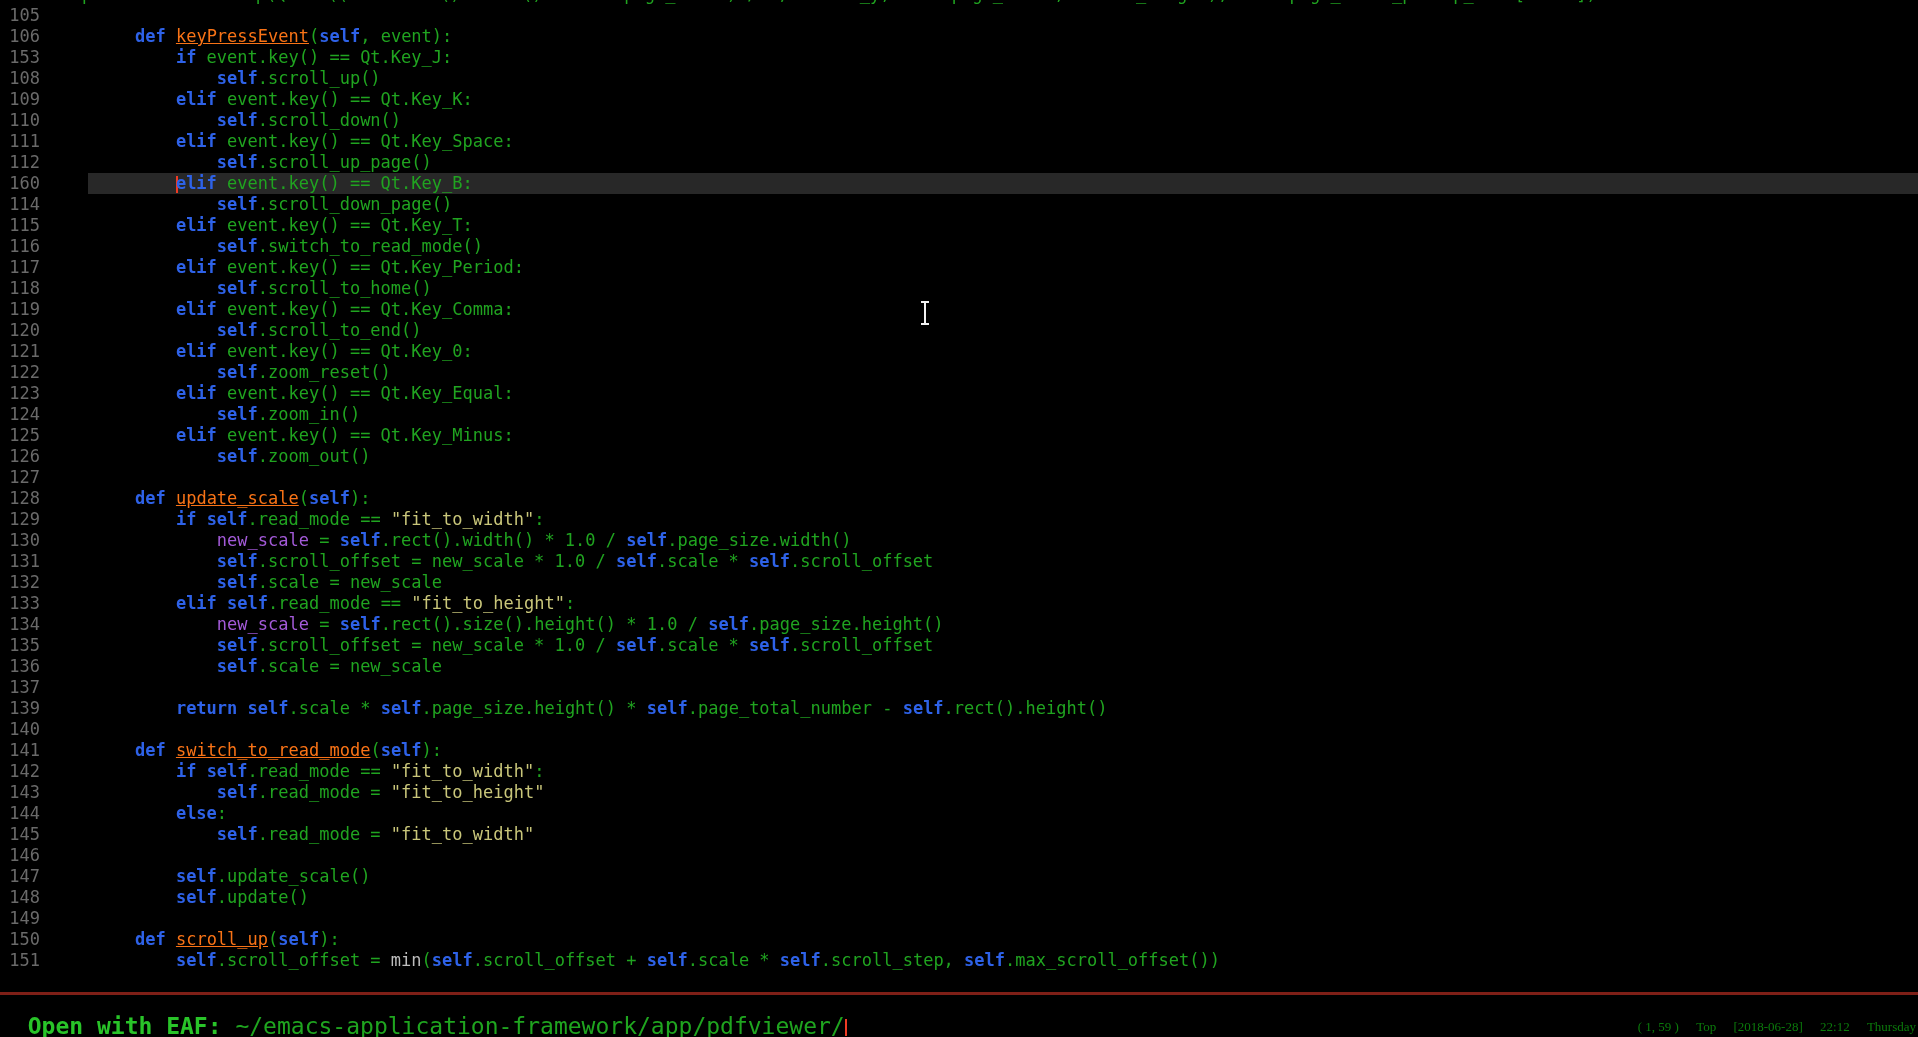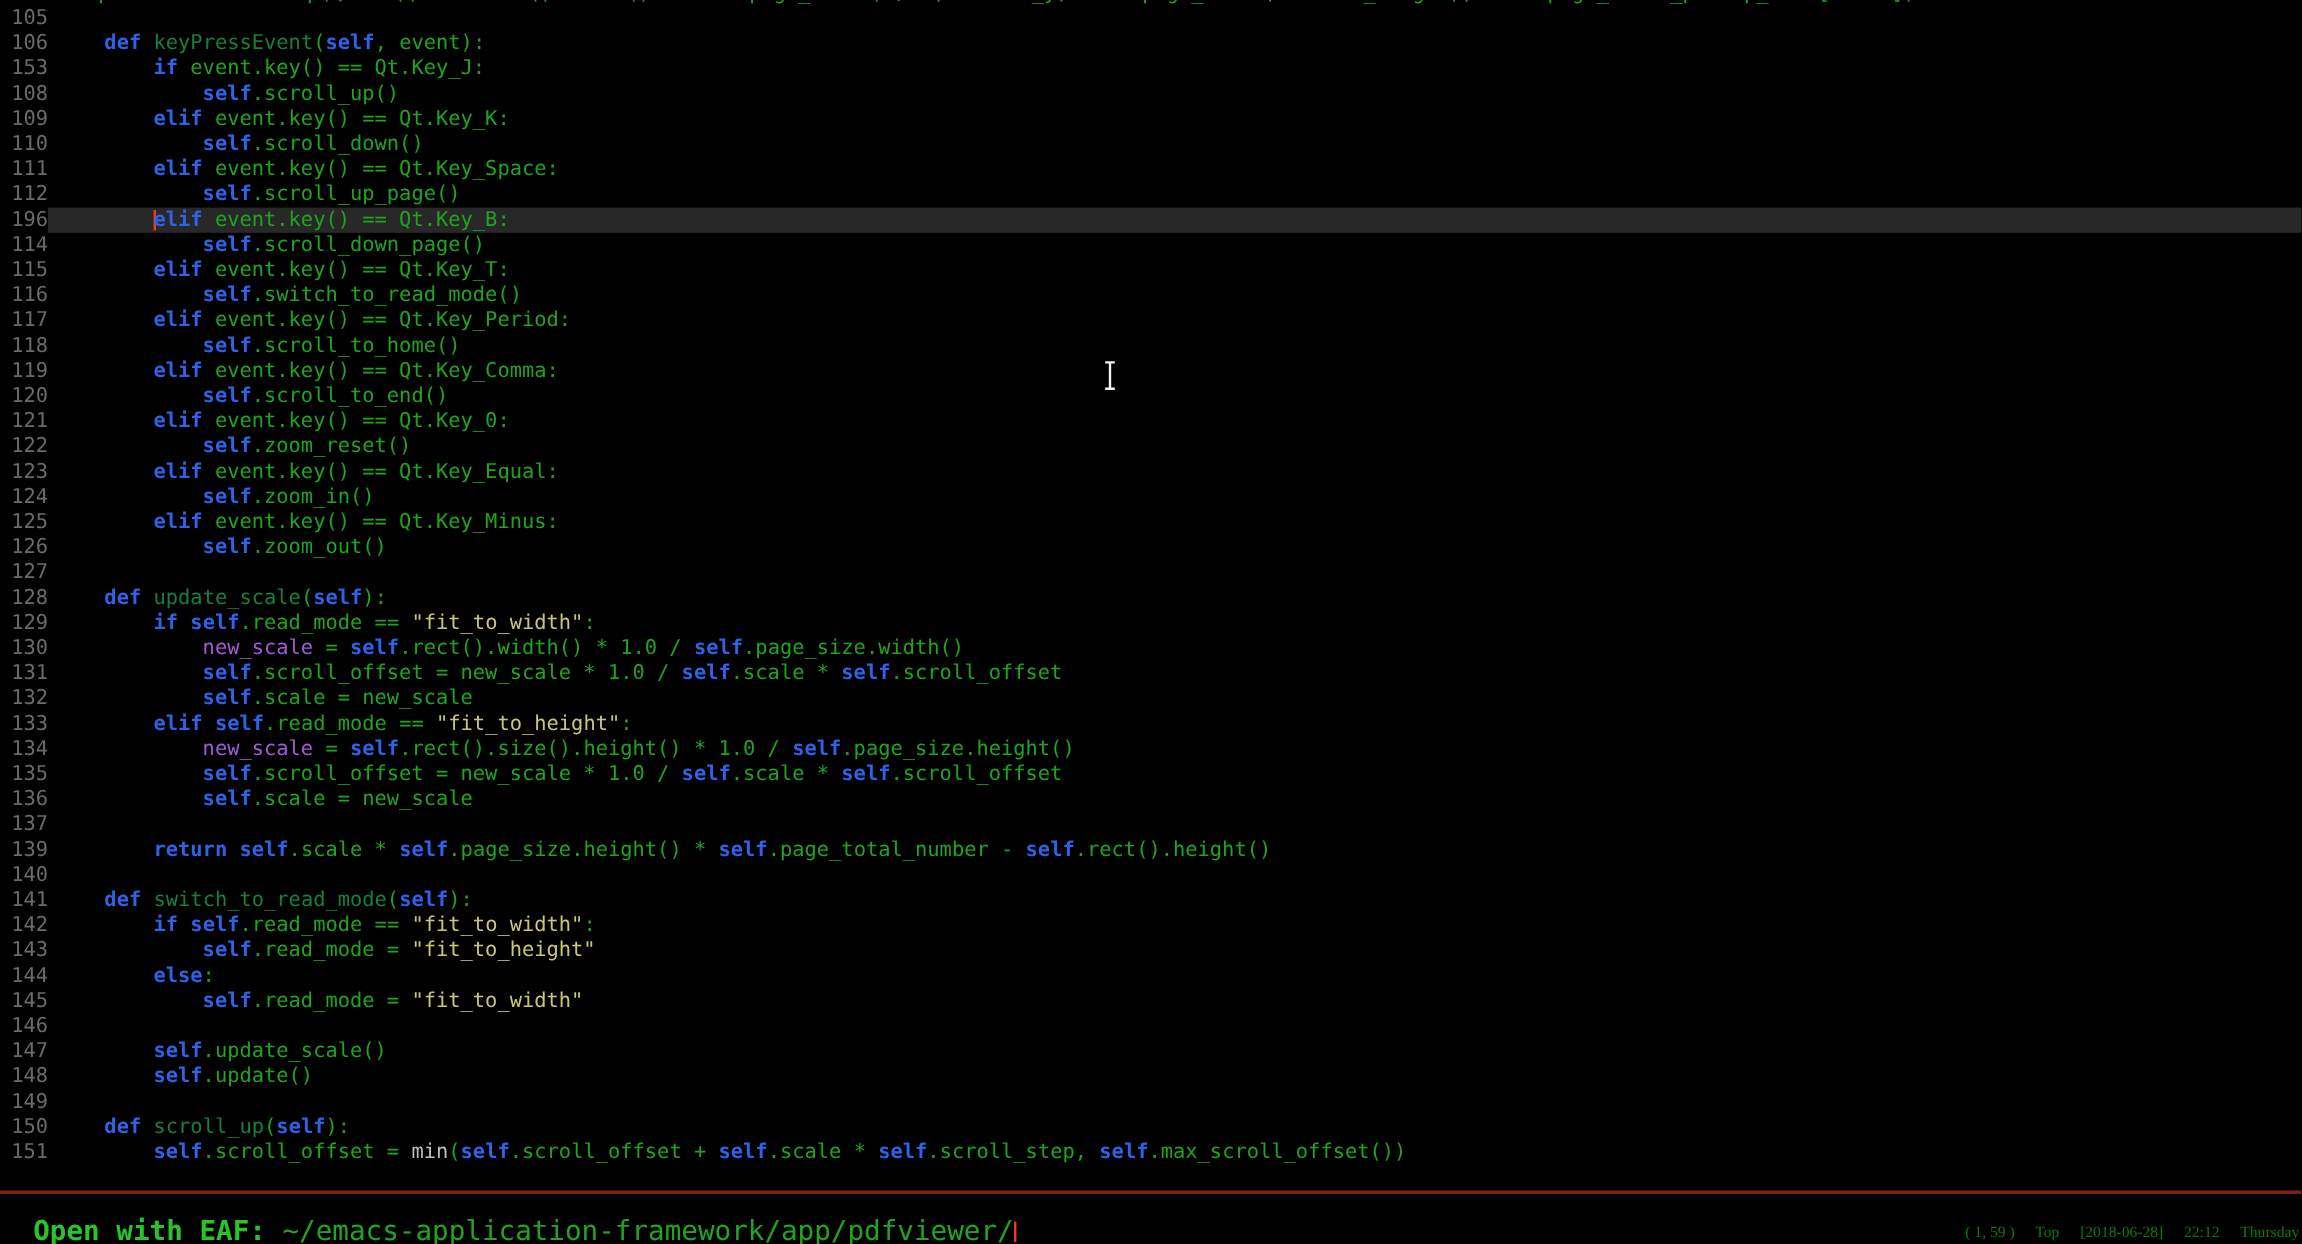--- a/index.html
+++ b/index.html
@@ -1,27 +1,27 @@
 <!DOCTYPE html>
 <html><head>
 <meta charset="utf-8">
 <style>
   html,body{margin:0;padding:0;background:#000;}
   body{width:1918px;height:1037px;overflow:hidden;position:relative;
        font-family:"DejaVu Sans Mono",monospace;}
   .editor{position:absolute;left:0;top:0;width:1918px;height:992px;overflow:hidden;}
   .clip{height:5px;overflow:hidden;}
   .clip .inner{display:block;margin-top:-16px;white-space:pre;font-size:17px;color:#20a420;}
-  .row{display:flex;height:21px;line-height:21px;font-size:17px;white-space:pre;}
+  .row{display:flex;height:21px;line-height:21px;font-size:17px;white-space:pre;gap:48px;}
   .ln{width:40px;text-align:right;color:#6a6a6a;flex:0 0 40px;user-select:none;}
   .code{flex:1 1 auto;padding-left:6px;color:#20a420;}
   .row.hl .code{background:#282828;}
   .d{color:#20a420;}
   .k{color:#2e62e8;font-weight:bold;}
-  .f{color:#15803d;}
+  .f{color:#f97316;text-decoration:underline;}
   .s{color:#c9c67a;}
   .v{color:#a35ad8;}
   .b{color:#bdbdbd;}
   .cursor{display:inline-block;width:2px;margin-right:-2px;height:17px;
           background:#ef3b24;vertical-align:middle;}
   .sep{position:absolute;left:0;top:992px;width:1918px;height:3px;background:#7e1f17;}
   .minibuffer{position:absolute;left:0;top:995px;width:1918px;height:21px;line-height:21px;
               font-size:23px;white-space:pre;}
   .mb-prompt{color:#29c429;font-weight:bold;}
   .mb-path{color:#1fa51f;}
@@ -40,21 +40,21 @@
   </div>
   <div>
       <div class="row"><span class="ln">105</span><span class="code"></span></div>
       <div class="row"><span class="ln">106</span><span class="code"><span class="d">    </span><span class="k">def</span><span class="d"> </span><span class="f">keyPressEvent</span><span class="d">(</span><span class="k">self</span><span class="d">, event):</span></span></div>
       <div class="row"><span class="ln">153</span><span class="code"><span class="d">        </span><span class="k">if</span><span class="d"> event.key() == Qt.Key_J:</span></span></div>
       <div class="row"><span class="ln">108</span><span class="code"><span class="d">            </span><span class="k">self</span><span class="d">.scroll_up()</span></span></div>
       <div class="row"><span class="ln">109</span><span class="code"><span class="d">        </span><span class="k">elif</span><span class="d"> event.key() == Qt.Key_K:</span></span></div>
       <div class="row"><span class="ln">110</span><span class="code"><span class="d">            </span><span class="k">self</span><span class="d">.scroll_down()</span></span></div>
       <div class="row"><span class="ln">111</span><span class="code"><span class="d">        </span><span class="k">elif</span><span class="d"> event.key() == Qt.Key_Space:</span></span></div>
       <div class="row"><span class="ln">112</span><span class="code"><span class="d">            </span><span class="k">self</span><span class="d">.scroll_up_page()</span></span></div>
-      <div class="row hl"><span class="ln">196</span><span class="code"><span class="d">        </span><span class="cursor"></span><span class="k">elif</span><span class="d"> event.key() == Qt.Key_B:</span></span></div>
+      <div class="row hl"><span class="ln">160</span><span class="code"><span class="d">        </span><span class="cursor"></span><span class="k">elif</span><span class="d"> event.key() == Qt.Key_B:</span></span></div>
       <div class="row"><span class="ln">114</span><span class="code"><span class="d">            </span><span class="k">self</span><span class="d">.scroll_down_page()</span></span></div>
       <div class="row"><span class="ln">115</span><span class="code"><span class="d">        </span><span class="k">elif</span><span class="d"> event.key() == Qt.Key_T:</span></span></div>
       <div class="row"><span class="ln">116</span><span class="code"><span class="d">            </span><span class="k">self</span><span class="d">.switch_to_read_mode()</span></span></div>
       <div class="row"><span class="ln">117</span><span class="code"><span class="d">        </span><span class="k">elif</span><span class="d"> event.key() == Qt.Key_Period:</span></span></div>
       <div class="row"><span class="ln">118</span><span class="code"><span class="d">            </span><span class="k">self</span><span class="d">.scroll_to_home()</span></span></div>
       <div class="row"><span class="ln">119</span><span class="code"><span class="d">        </span><span class="k">elif</span><span class="d"> event.key() == Qt.Key_Comma:</span></span></div>
       <div class="row"><span class="ln">120</span><span class="code"><span class="d">            </span><span class="k">self</span><span class="d">.scroll_to_end()</span></span></div>
       <div class="row"><span class="ln">121</span><span class="code"><span class="d">        </span><span class="k">elif</span><span class="d"> event.key() == Qt.Key_0:</span></span></div>
       <div class="row"><span class="ln">122</span><span class="code"><span class="d">            </span><span class="k">self</span><span class="d">.zoom_reset()</span></span></div>
       <div class="row"><span class="ln">123</span><span class="code"><span class="d">        </span><span class="k">elif</span><span class="d"> event.key() == Qt.Key_Equal:</span></span></div>

